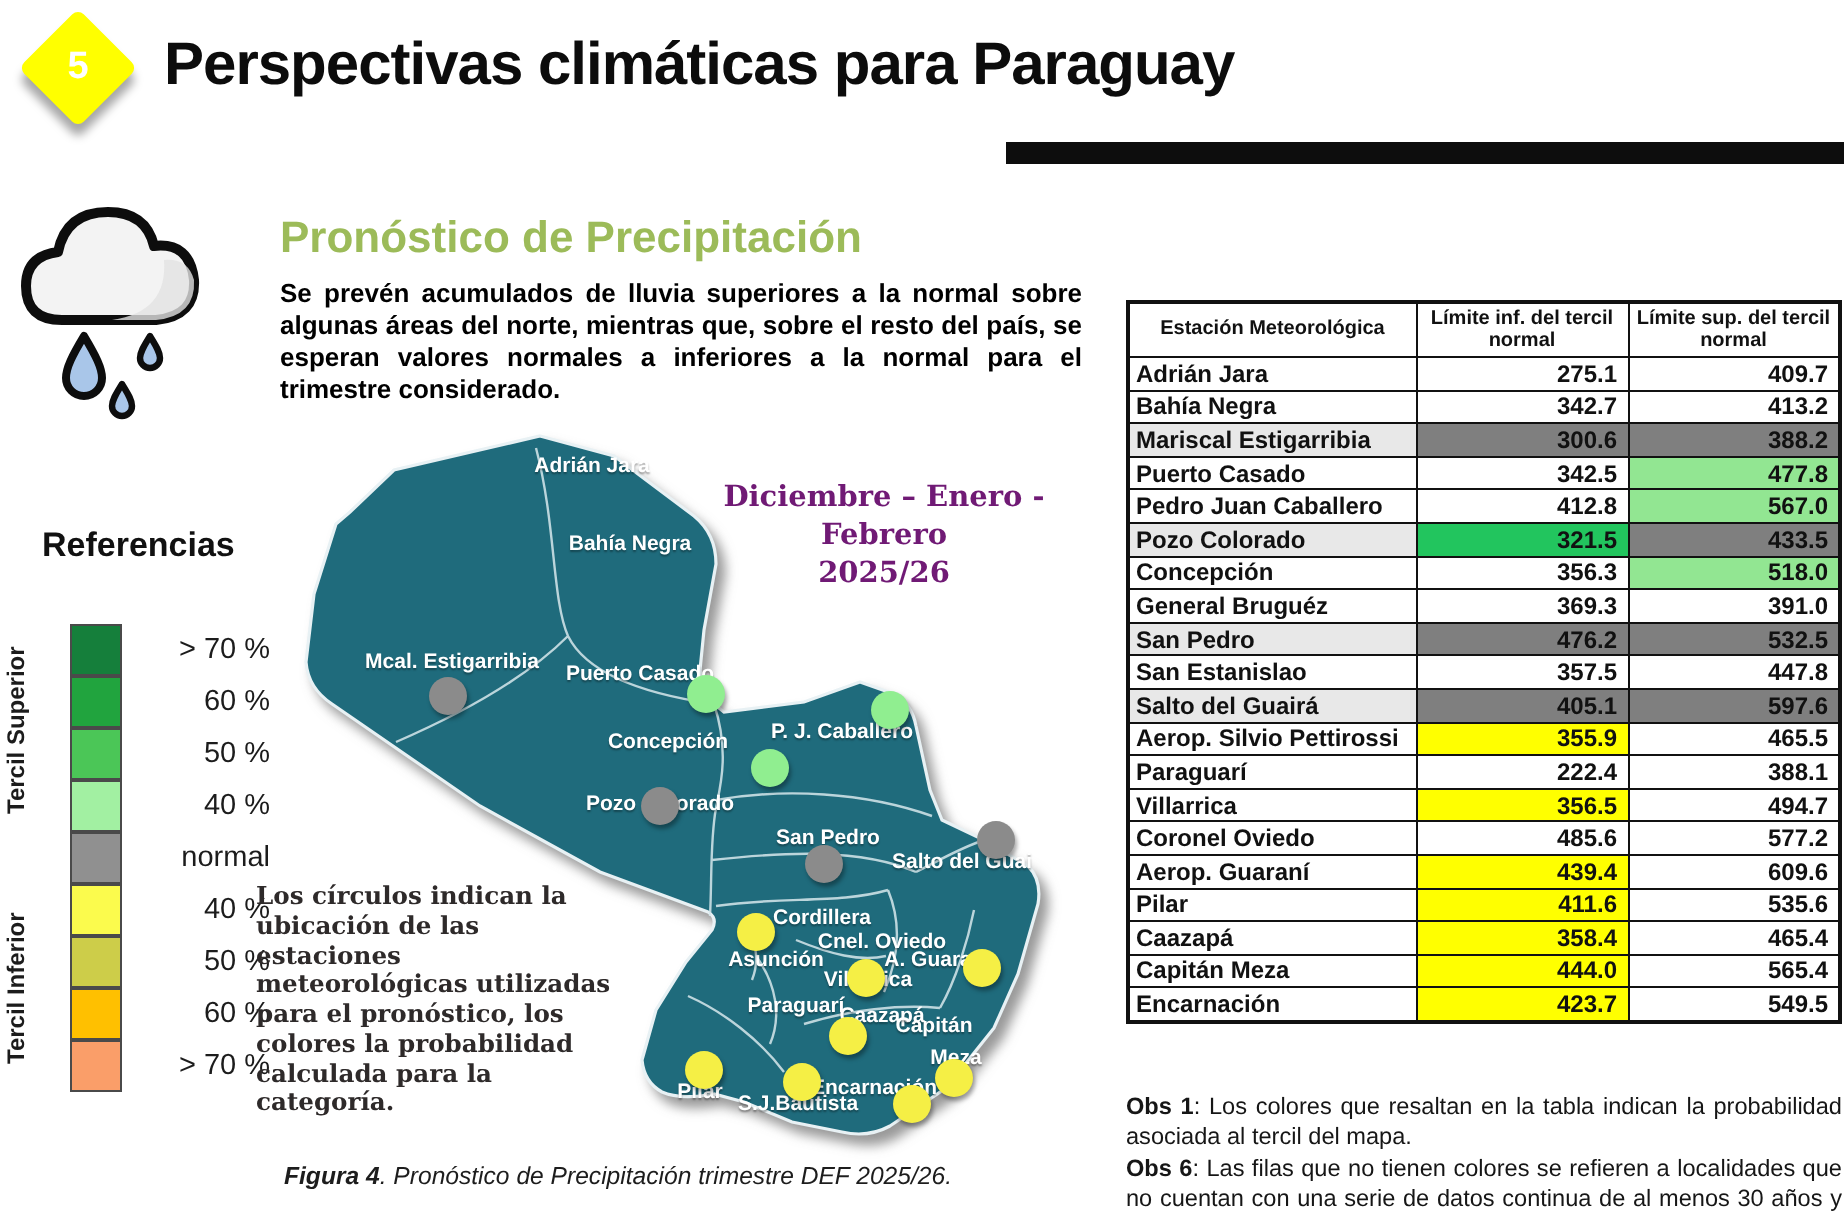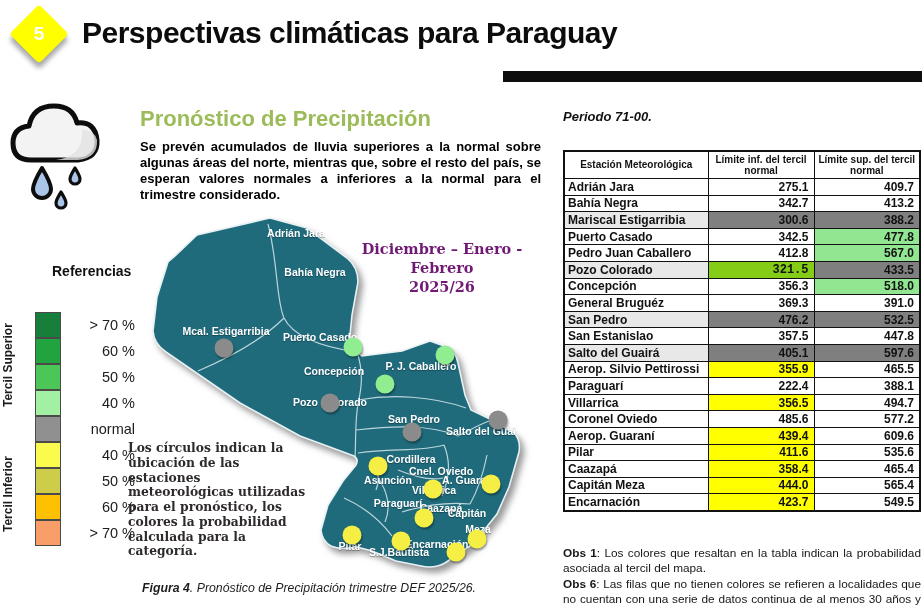--- a/index.html
+++ b/index.html
@@ -17,21 +17,21 @@
 
   
   .cloud-wrap{position:absolute;left:6px;top:96px;width:100px;height:118px;}
 
   
   .forecast-heading{position:absolute;left:140px;top:106px;font-size:22px;font-weight:bold;color:#9cbb59;}
   .forecast-body{position:absolute;left:140px;top:139px;width:401px;font-size:13px;font-weight:bold;
            line-height:1.22;text-align:justify;color:#000000;}
 
   
-  .references-title{position:absolute;left:21px;top:263px;font-size:14px;font-weight:bold;margin-left:31px;}
+  .references-title{position:absolute;left:21px;top:263px;font-size:17px;font-weight:bold;}
   .legend-items{position:absolute;left:35px;top:312px;}
   .legend-row{display:flex;height:26px;align-items:center;}
   .swatch{width:26px;height:26px;box-sizing:border-box;border:1px solid #4a4a4a;flex:0 0 26px;}
   .legend-label{width:68px;text-align:right;font-size:14.5px;color:#1c1c1c;padding-left:6px;line-height:26px;}
   .tercil{position:absolute;left:1px;width:17px;font-weight:bold;font-size:12px;color:#1c1c1c;
           writing-mode:vertical-rl;transform:rotate(180deg);text-align:center;}
   .tercil-sup{top:312px;height:106px;}
   .tercil-inf{top:440px;height:108px;}
 
   
@@ -201,21 +201,20 @@
     <div>2025/26</div>
   </div>
 
   <div class="circles-note">Los círculos indican la ubicación de las estaciones meteorológicas utilizadas para el pronóstico, los colores la probabilidad calculada para la categoría.</div>
 
   <div class="figure-caption">
     <b>Figura 4</b><span>. Pronóstico de Precipitación trimestre DEF 2025/26.</span>
   </div>
 
   <div class="table-caption">
-    <div><b>Periodo 71-00.</b></div>
   </div>
 
   <table class="tercile-table">
     <colgroup>
         <col class="col-st">
         <col class="col-n">
         <col class="col-n">
       </colgroup>
     <thead>
       <tr>
@@ -245,21 +244,21 @@
           <td class="num">342.5</td>
           <td class="num" style="background: rgb(146, 230, 146);">477.8</td>
         </tr>
         <tr>
           <td class="st">Pedro Juan Caballero</td>
           <td class="num">412.8</td>
           <td class="num" style="background: rgb(146, 230, 146);">567.0</td>
         </tr>
         <tr>
           <td class="st" style="background: rgb(232, 232, 232);">Pozo Colorado</td>
-          <td class="num" style="background: #84cc16; font-family: Liberation Mono, monospace;">321.5</td>
+          <td class="num" style="background: #22c55e;">321.5</td>
           <td class="num" style="background: rgb(127, 127, 127);">433.5</td>
         </tr>
         <tr>
           <td class="st">Concepción</td>
           <td class="num">356.3</td>
           <td class="num" style="background: rgb(146, 230, 146);">518.0</td>
         </tr>
         <tr>
           <td class="st">General Bruguéz</td>
           <td class="num">369.3</td>

